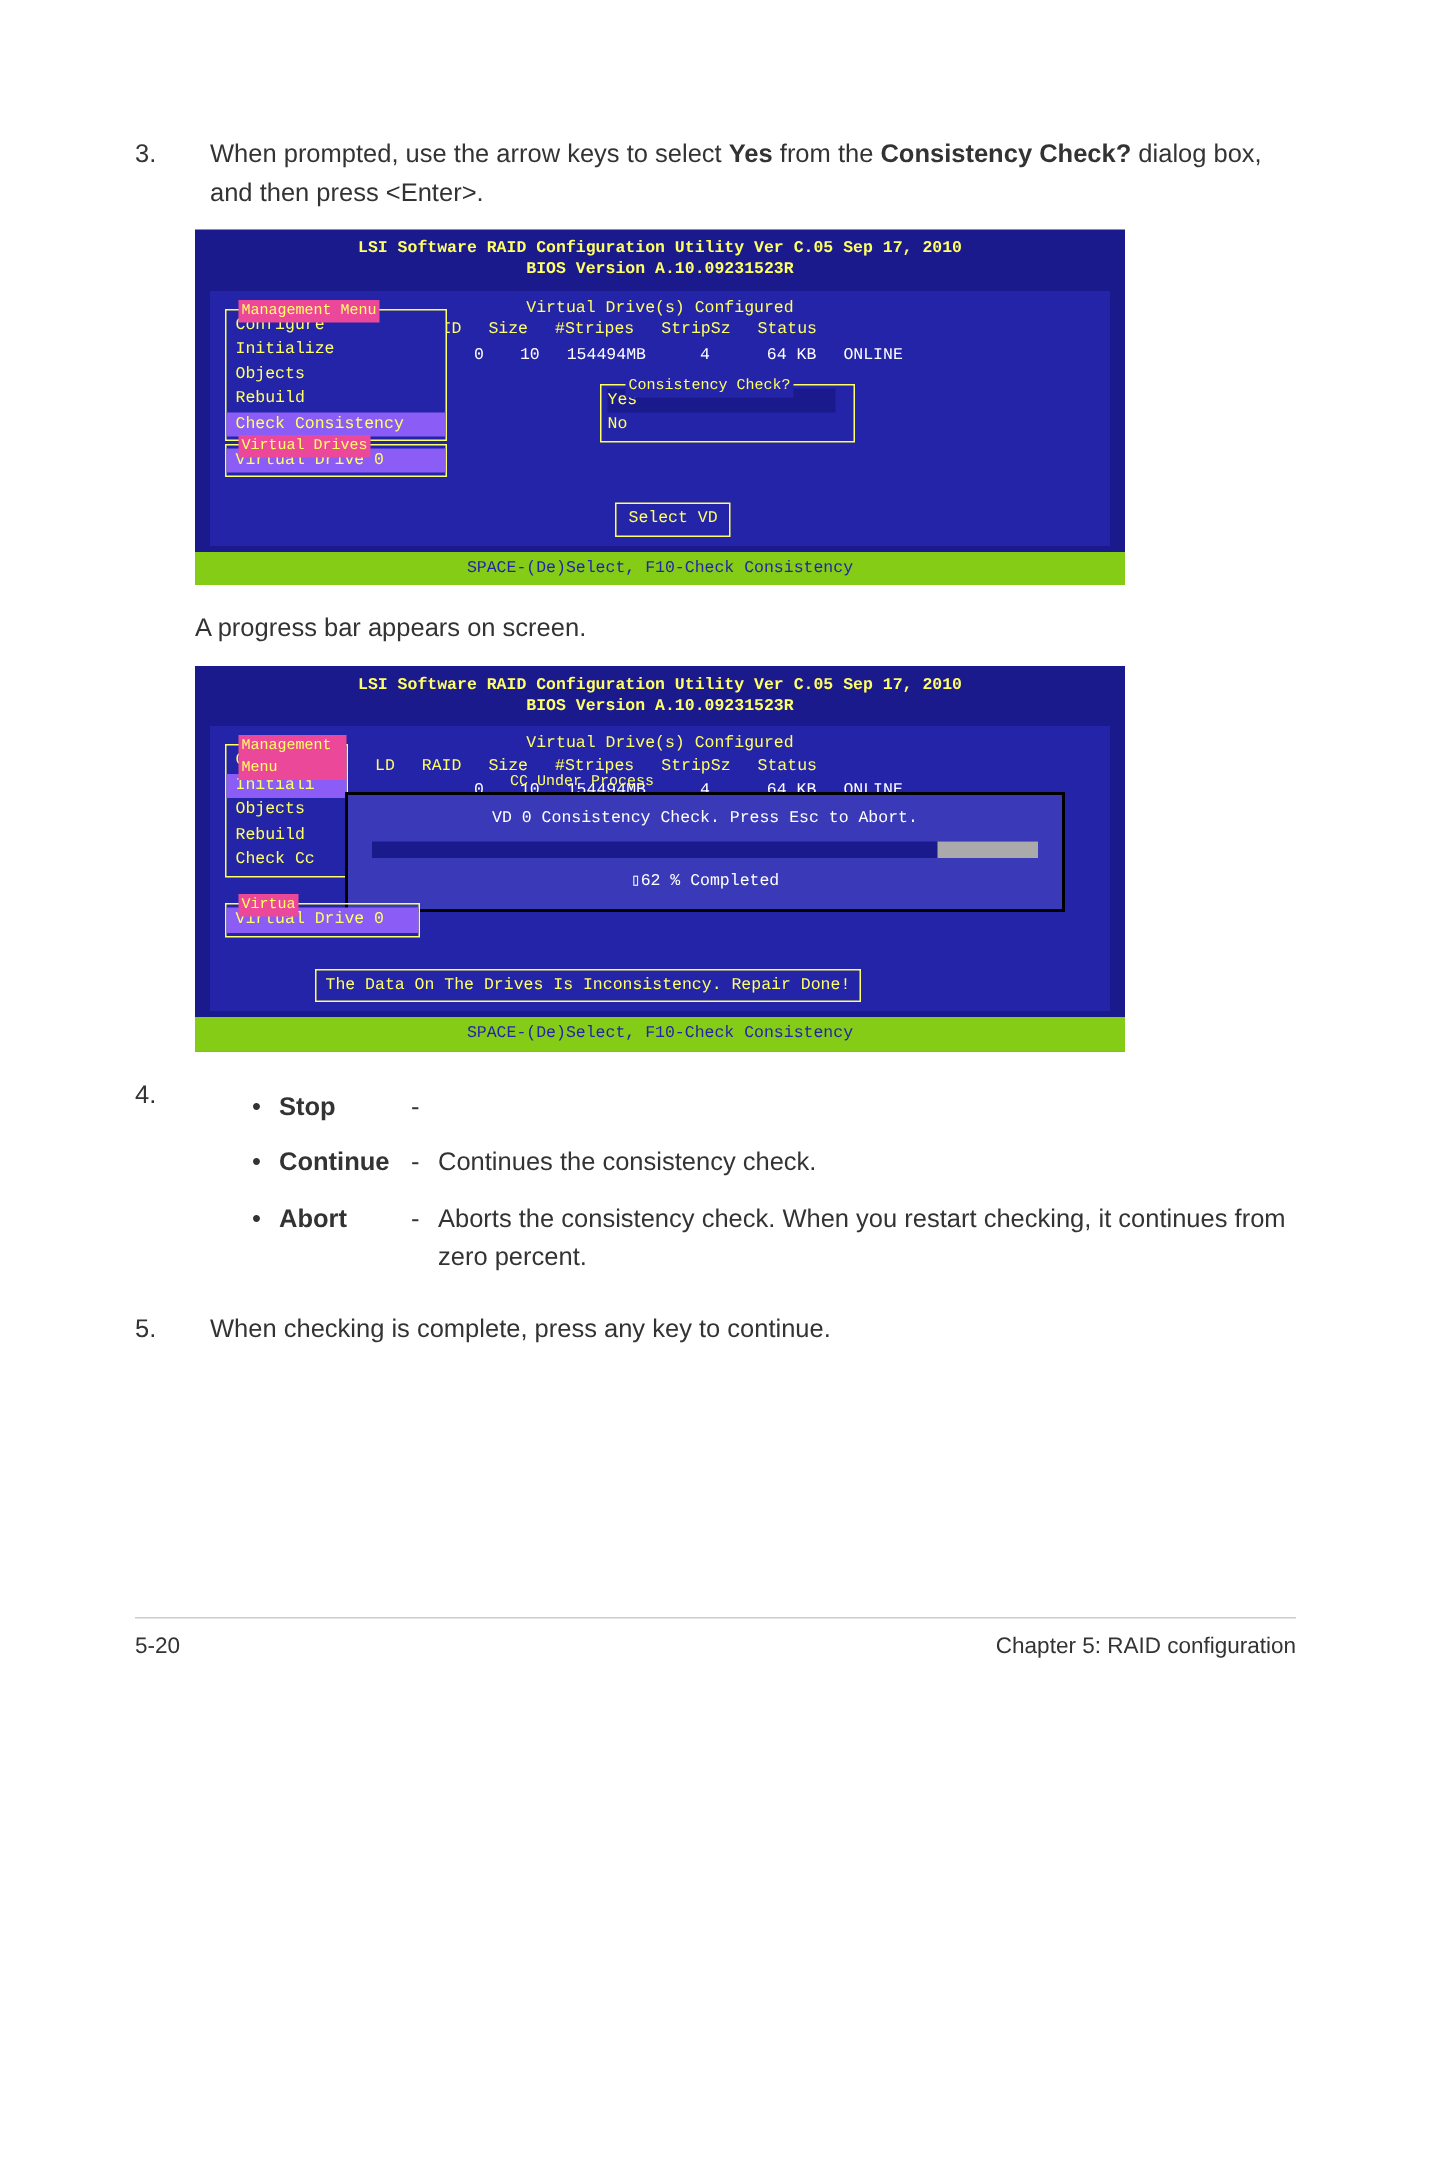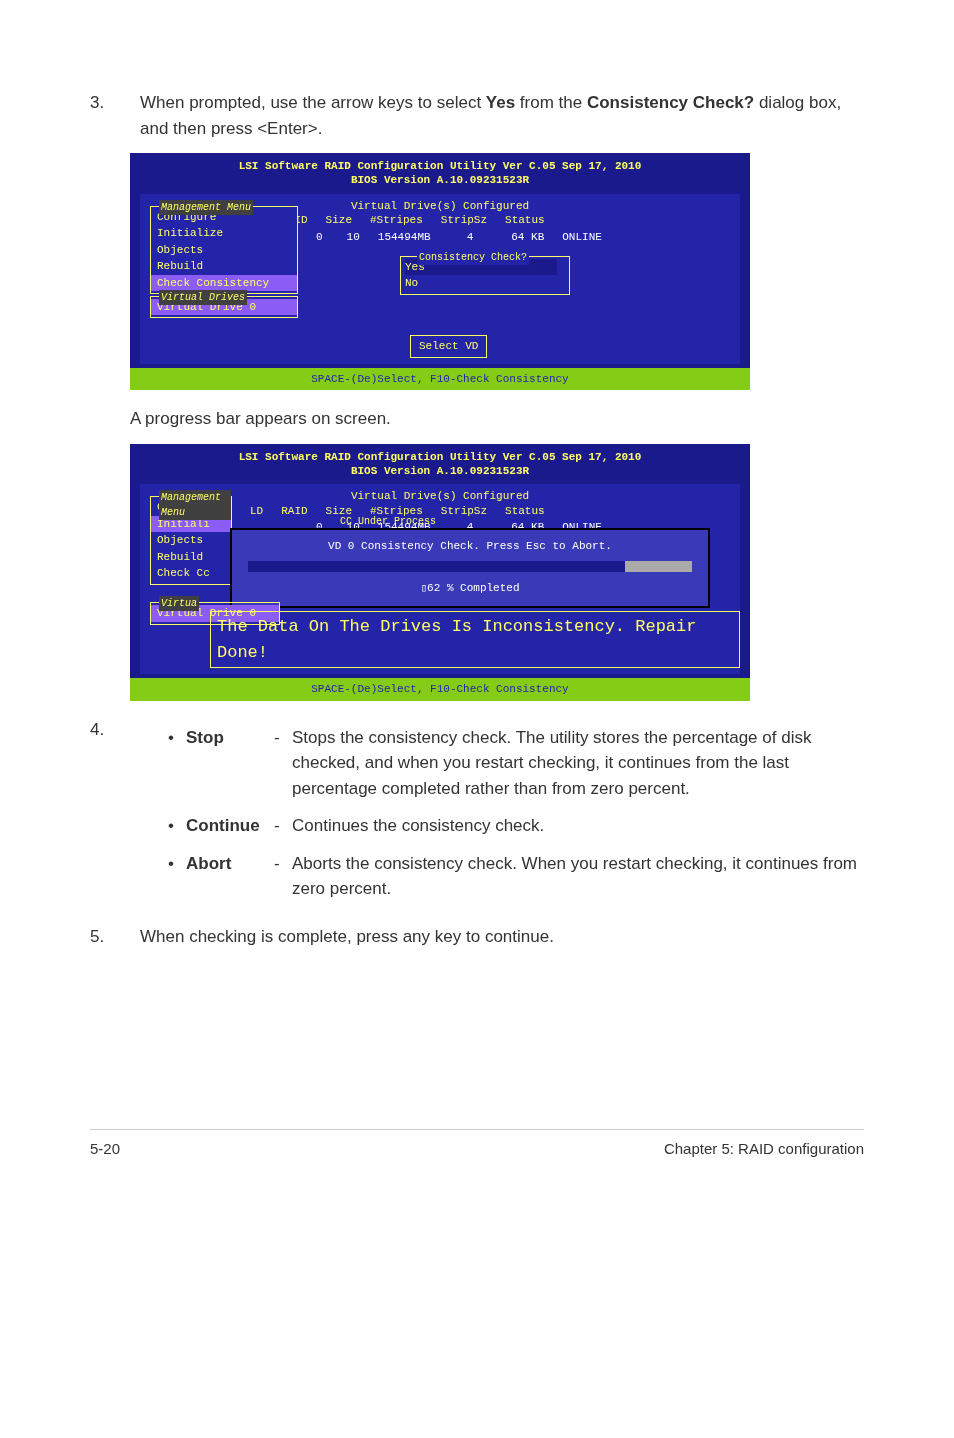--- a/index.html
+++ b/index.html
@@ -60,24 +60,23 @@
     top: 12px;
     width: 148px;
     padding: 2px 0;
     background: #2424a8;
   }
   .menu-box-title {
     color: #ffff66;
     position: absolute;
     top: -7px;
     left: 8px;
-    background: #404040;
+    background: #ec4899;
     padding: 0 2px;
     font-size: 10px;
-    font-style: italic;
   }
   .menu-item { color: #ffff66; padding: 0 6px; font-size: 11px; }
   .menu-item.hl { background: #8b5cf6; color: #ffff66; }
   .vd-box {
     border: 1px solid #ffff66;
     position: absolute;
     left: 10px;
     top: 102px;
     width: 148px;
     padding: 2px 0;
@@ -148,21 +147,21 @@
     top: 30px;
     font-size: 10px;
   }
   .repair-done {
     border: 1px solid #ffff66;
     color: #ffff66;
     padding: 2px 6px;
     position: absolute;
     left: 70px;
     bottom: 6px;
-    font-size: 17px;
+    font-size: 11px;
   }
   .between-text { margin: 4px 0 8px 40px; }
   .opt-list { margin: 8px 0 0 28px; }
   .opt-row { display: flex; margin-bottom: 12px; }
   .bullet { width: 18px; flex-shrink: 0; }
   .opt-label { width: 88px; flex-shrink: 0; }
   .opt-dash { width: 18px; flex-shrink: 0; }
   .opt-desc { flex: 1; }
   .page-footer {
     position: fixed;
@@ -298,21 +297,20 @@
 </div>
 
 <div class="step-row" style="margin-top:16px;">
   <div class="step-num">4.</div>
   <div class="step-body">
     <div class="opt-list">
       <div class="opt-row">
         <div class="bullet">•</div>
         <div class="opt-label"><b>Stop</b></div>
         <div class="opt-dash">-</div>
-        <div class="opt-desc">Stops the consistency check. The utility stores the percentage of disk checked, and when you restart checking, it continues from the last percentage completed rather than from zero percent.</div>
       </div>
       <div class="opt-row">
         <div class="bullet">•</div>
         <div class="opt-label"><b>Continue</b></div>
         <div class="opt-dash">-</div>
         <div class="opt-desc">Continues the consistency check.</div>
       </div>
       <div class="opt-row">
         <div class="bullet">•</div>
         <div class="opt-label"><b>Abort</b></div>

